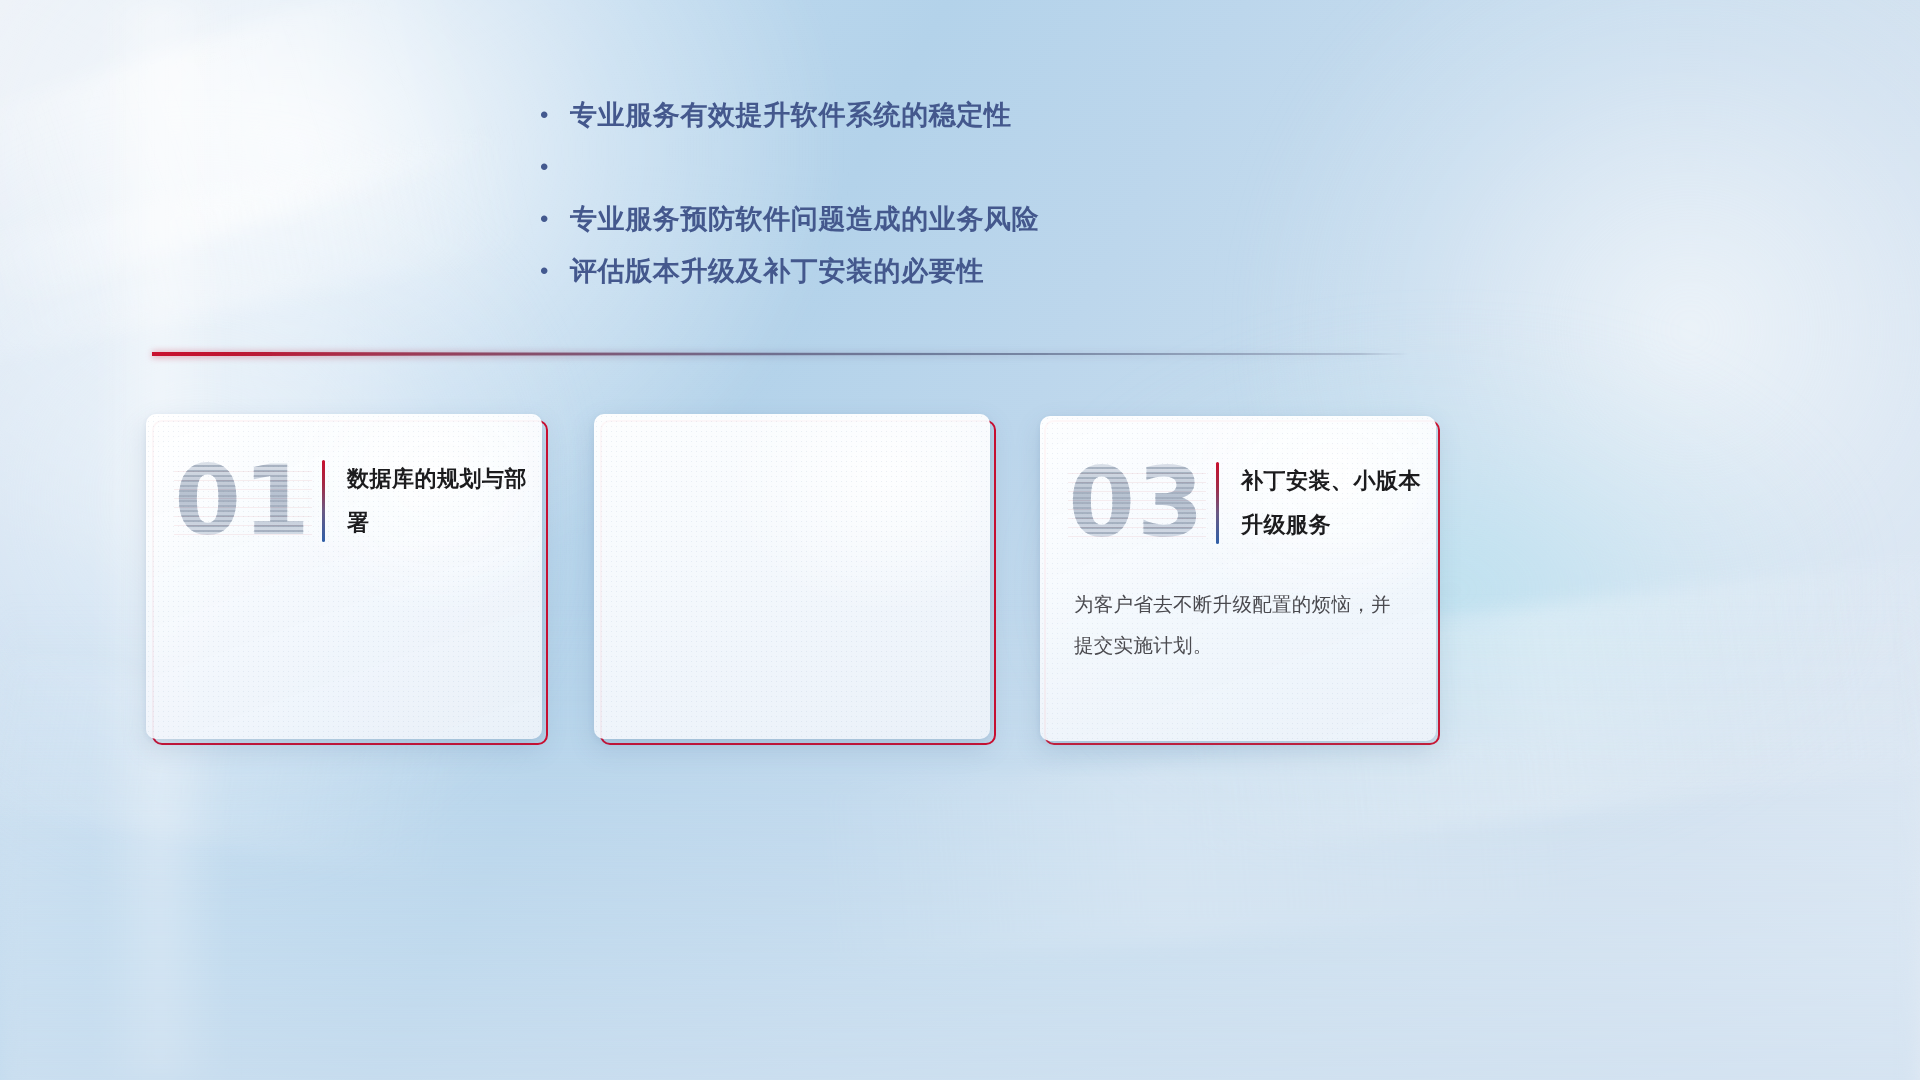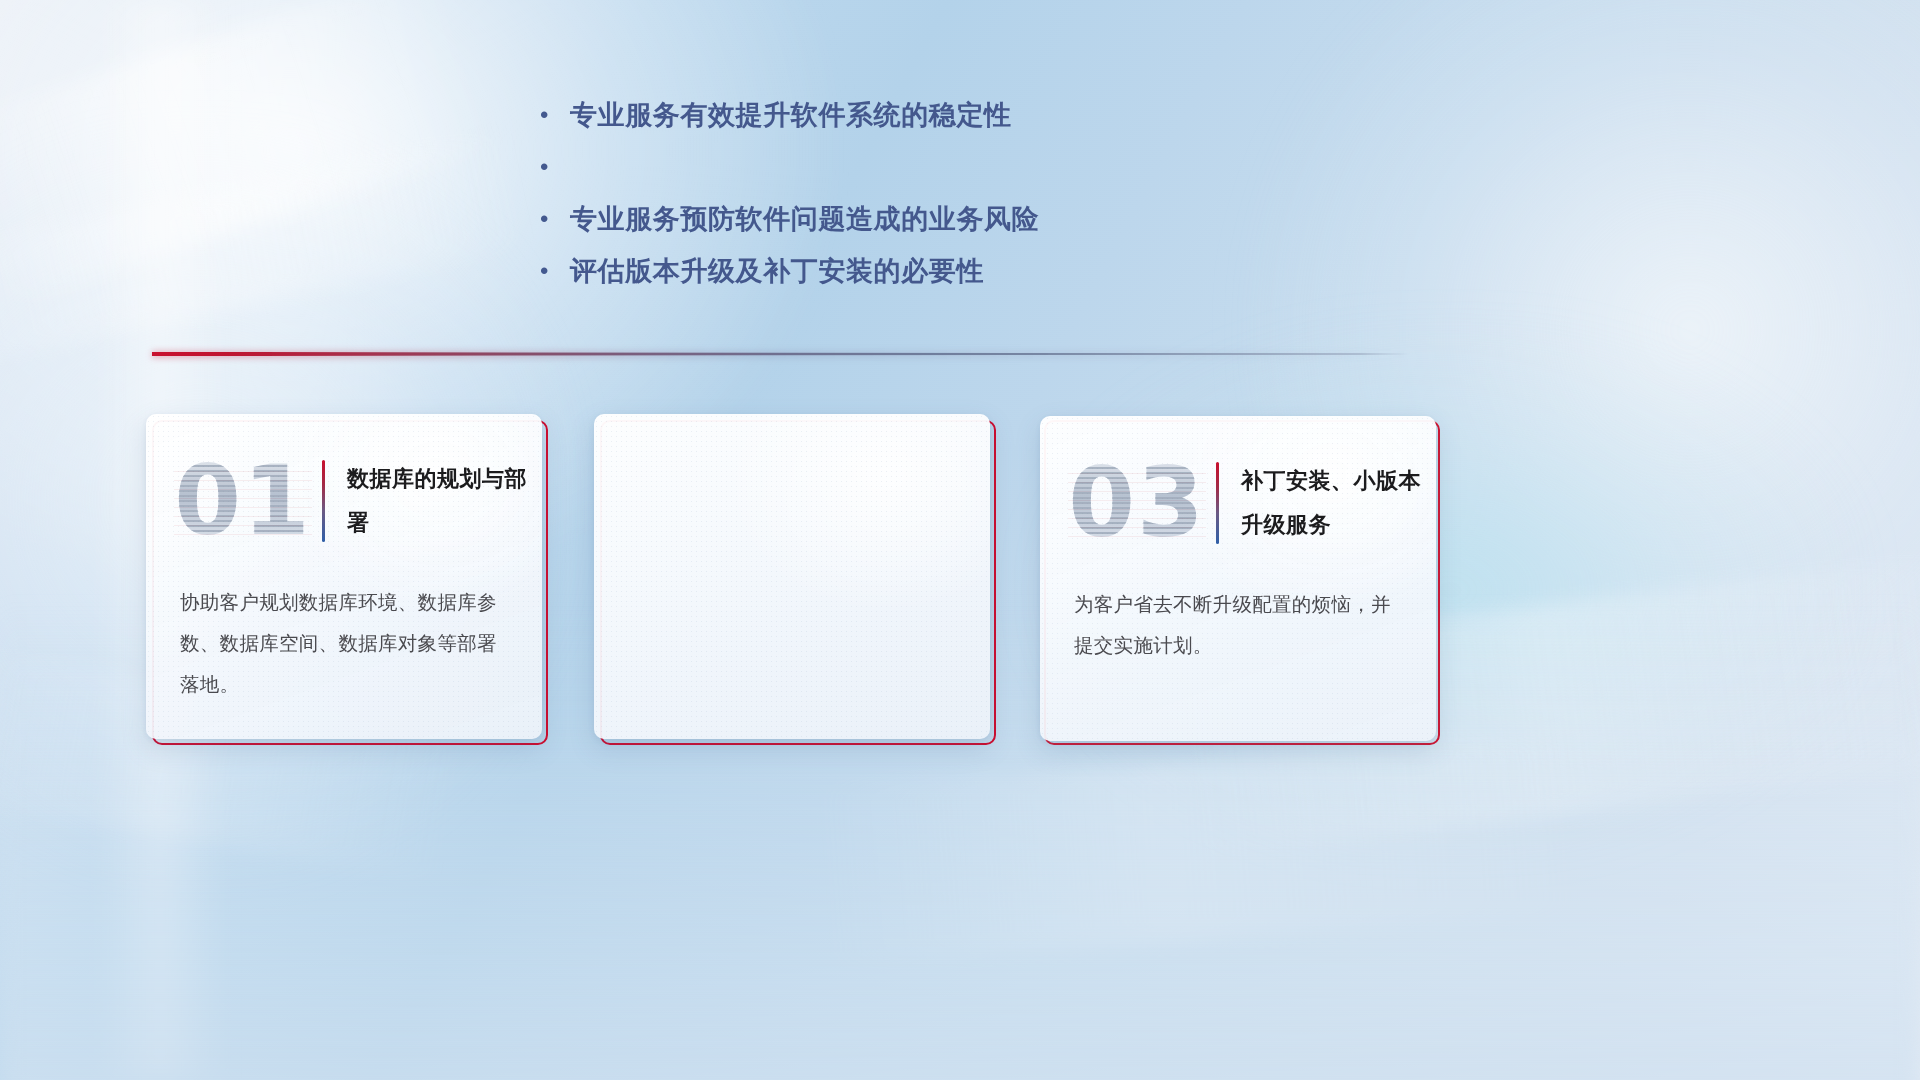--- a/index.html
+++ b/index.html
@@ -256,21 +256,20 @@
       <div class="card-sheen"></div>
       <div class="card-dots"></div>
       <div class="card-head">
         <div class="wm">
           <span class="wm-text">01</span>
           <span class="wm-tint"></span>
         </div>
         <div class="card-rule"></div>
         <div class="card-title">数据库的规划与部署</div>
       </div>
-      <div class="card-body">协助客户规划数据库环境、数据库参数、数据库空间、数据库对象等部署落地。</div>
     </div>
   </div>
 
   <div class="card card2 c2">
     <div class="card-accent"></div>
     <div class="card-face">
       <div class="card-sheen"></div>
       <div class="card-dots"></div>
     </div>
   </div>

